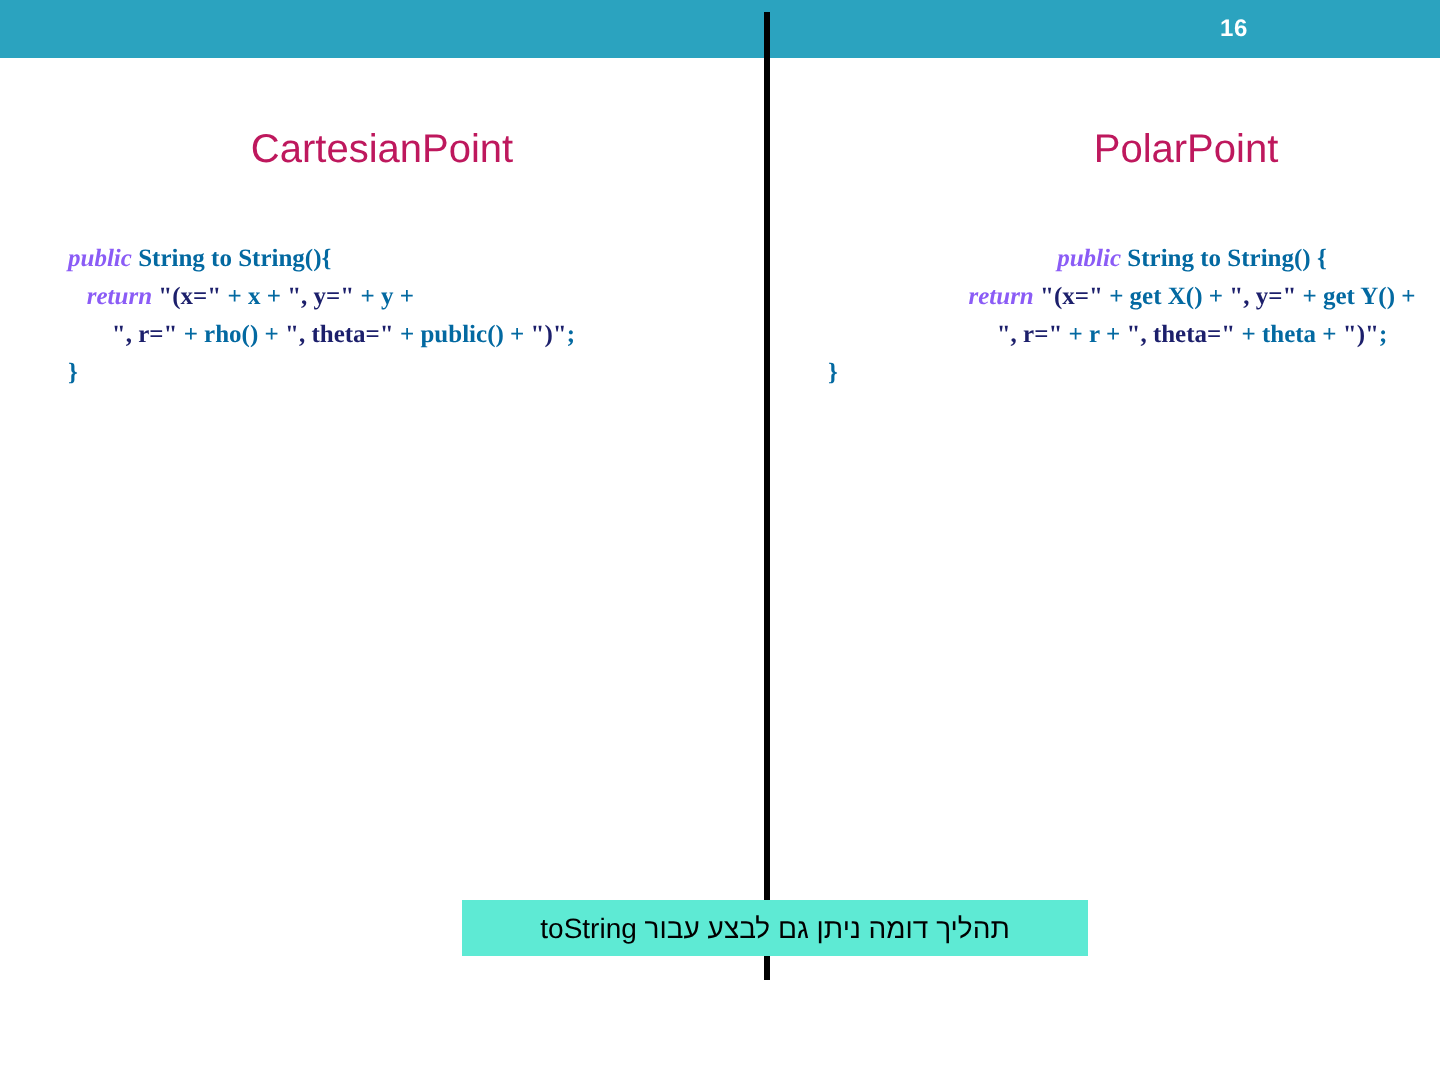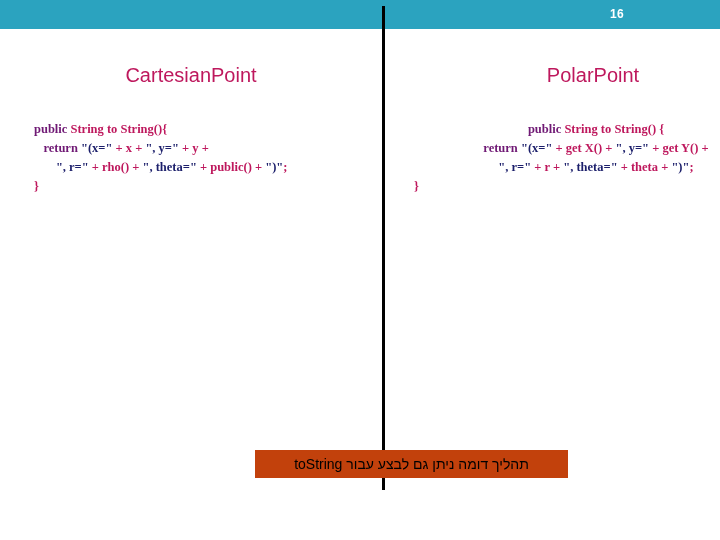--- a/index.html
+++ b/index.html
@@ -76,37 +76,36 @@
     text-align: left;
   }
   .code-right {
     left: 404px;
     top: 120px;
     width: 384px;
     text-align: center;
   }
   .code-right .code-line { display: block; }
 
-  .kw   { color: #701a75; }   
+  .kw   { color: #8b5cf6; font-style: italic; }   
   .str  { color: #1c1f6b; }   
-  .pl   { color: #be185d; }   
+  .pl   { color: #0369a1; }   
 
   
   .caption-box {
     position: absolute;
     left: 231px;
     top: 450px;
     width: 313px;
     height: 28px;
-    background: #c2410c;
+    background: #5eead4;
     display: flex;
     align-items: center;
     justify-content: center;
     direction: rtl;
-    margin-left: 24px;
   }
   .caption-text {
     font-family: "Liberation Sans", sans-serif;
     font-size: 14px;
     color: #000000;
     white-space: nowrap;
     direction: rtl;
     unicode-bidi: plaintext;
   }
 </style>

